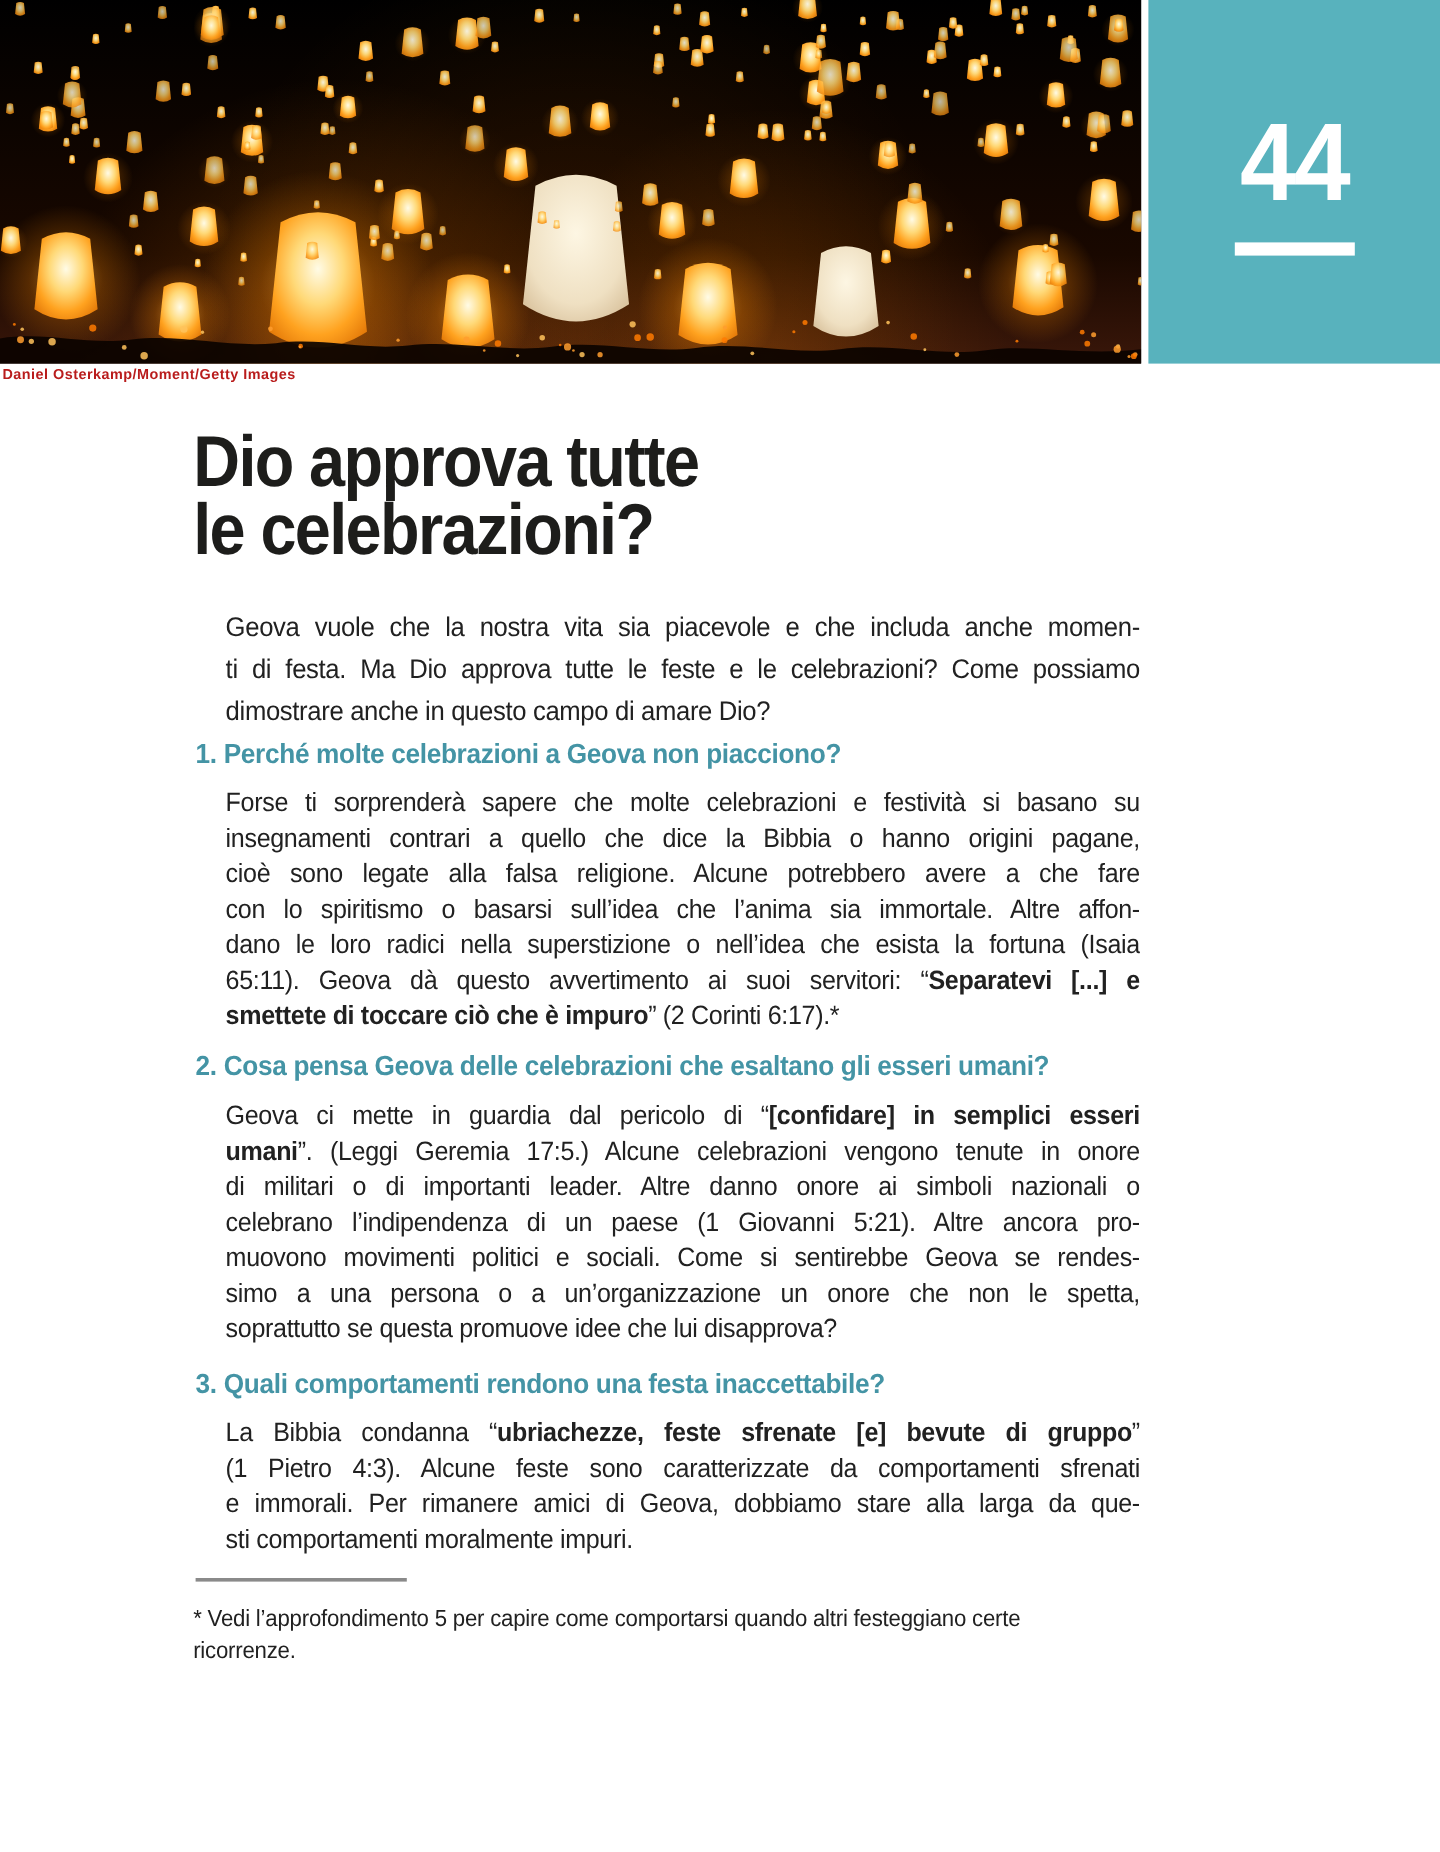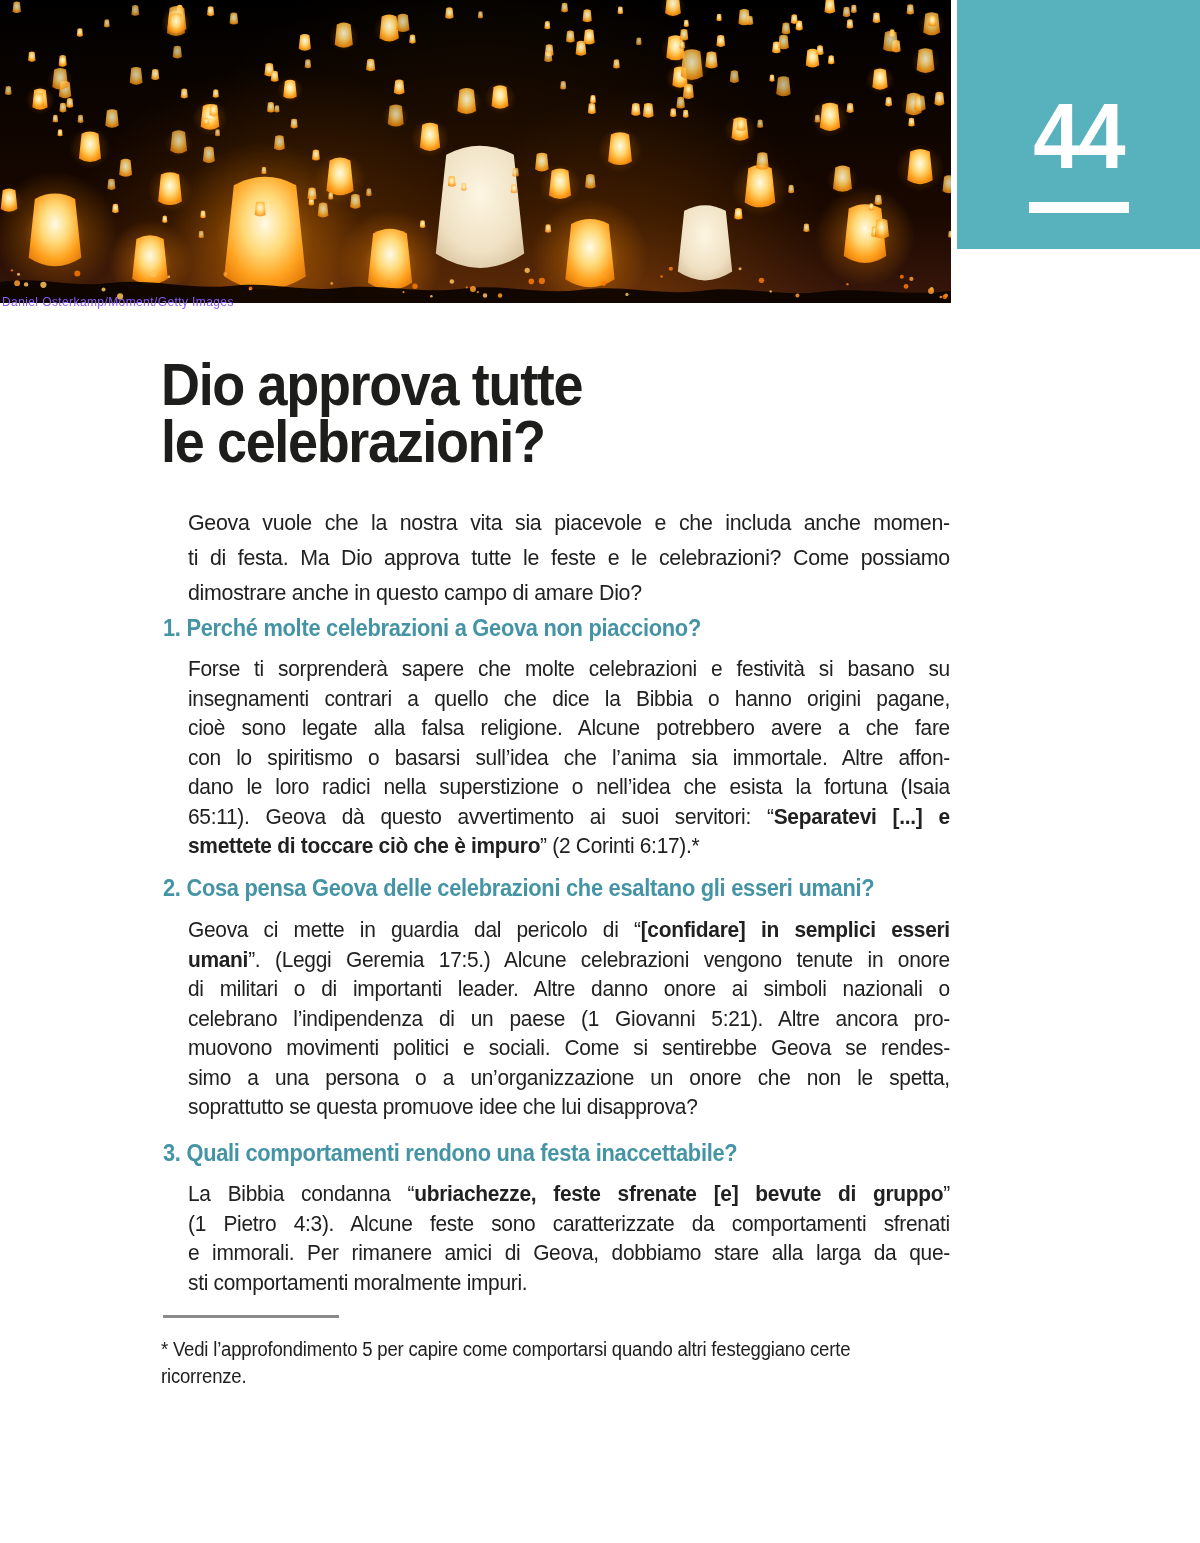--- a/index.html
+++ b/index.html
@@ -4,28 +4,28 @@
 <style>
   html,body{margin:0;padding:0;background:#ffffff;}
   .page{position:relative;width:1200px;height:1543px;background:#fff;overflow:hidden;
         font-family:"Liberation Sans", sans-serif;color:#212121;}
 
   
   .hero{position:absolute;left:0;top:0;width:951px;height:303px;overflow:hidden;background:#000;}
   .hero svg{display:block;width:951px;height:303px;}
 
   
-  .chapter-badge{position:absolute;left:957px;top:0;width:243px;height:249px;background:var(--teal,#58b2bd);}
+  .chapter-badge{position:absolute;left:957px;top:0;width:243px;height:303px;background:var(--teal,#58b2bd);}
   .chapter-number{position:absolute;top:90px;left:0;width:100%;text-align:center;
         font-size:92px;line-height:92px;font-weight:bold;color:#fff;
         transform:scaleX(.92);transform-origin:50% 0;letter-spacing:-2px;}
   .chapter-underline{position:absolute;top:202px;left:50%;margin-left:-50px;width:100px;height:11px;background:#fff;}
 
   
-  .credit{position:absolute;left:2px;top:296px;font-size:12px;line-height:13px;color:#8b5cf6;letter-spacing:.4px;}
+  .credit{position:absolute;left:2px;top:306px;font-size:12px;line-height:13px;color:#b91c1c;letter-spacing:.4px;font-weight:bold;}
 
   
   .title{position:absolute;left:161px;top:356px;font-weight:bold;color:#1d1d1b;
          transform:scaleX(.9);transform-origin:0 0;}
   .title .line{height:57px;line-height:57px;font-size:60px;letter-spacing:-1.5px;white-space:nowrap;}
 
   
   .col{position:absolute;width:802px;transform:scaleX(.95);transform-origin:0 0;}
   .para .line{height:29.5px;line-height:29.5px;font-size:22px;letter-spacing:-.3px;
               text-align:justify;text-align-last:justify;overflow:hidden;}

